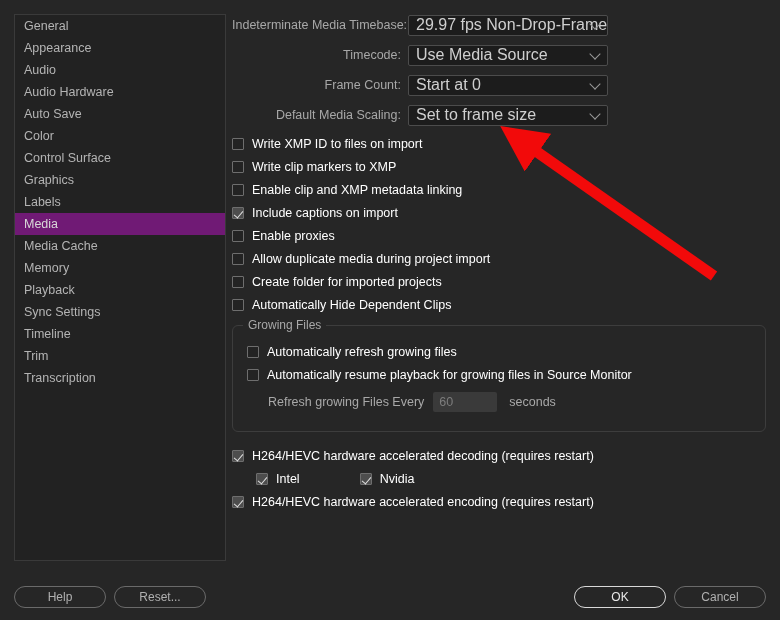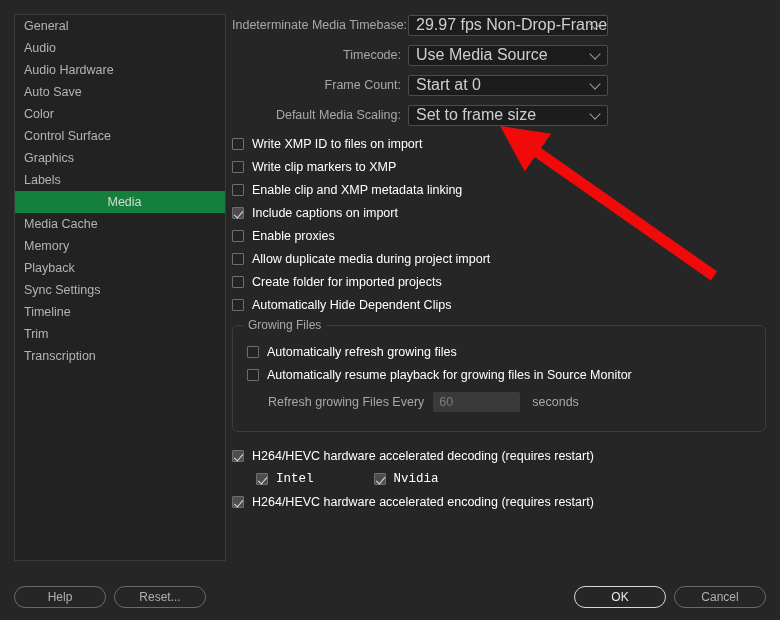--- a/index.html
+++ b/index.html
@@ -27,23 +27,22 @@
   .side-item {
     height: 22px;
     line-height: 22px;
     padding-left: 9px;
     font-size: 12.5px;
     color: #b4b4b4;
     white-space: nowrap;
     user-select: none;
   }
   .side-item.selected {
-    background: #15803d;
+    background: #701a75;
     color: #d8d8d8;
-    text-align: center;
   }
 
   
   .pane {
     position: absolute;
     left: 232px; top: 14px;
     width: 534px; height: 547px;
   }
 
   
@@ -141,39 +140,39 @@
   .num-row {
     display: flex;
     align-items: center;
     height: 21px;
     margin-top: 6px;
     margin-left: 21px;
     font-size: 12.5px;
     color: #a8a8a8;
   }
   .num-input {
-    width: 87px; height: 20px;
+    width: 64px; height: 20px;
     background: #3a3a3a;
     border: none;
     border-radius: 2px;
     margin: 0 12px 0 9px;
     font-size: 12.5px;
     color: #7d7d7d;
     font-family: "Liberation Sans", sans-serif;
     padding-left: 6px;
   }
 
   .indent-sub {
     display: flex;
     align-items: center;
     margin-left: 24px;
     height: 20px;
     margin-bottom: 3px;
   }
-  .indent-sub .cb-row { margin-bottom: 0; font-family: Liberation Mono, monospace; }
+  .indent-sub .cb-row { margin-bottom: 0; }
   .gap-nvidia { width: 60px; }
 
   .hw-block { margin-top: 14px; }
 
   
   .btnbar {
     position: absolute;
     left: 0; bottom: 0;
     width: 780px; height: 46px;
   }
@@ -208,20 +207,21 @@
     pointer-events: none;
   }
 </style>
 </head>
 <body>
 
 <div id="root">
 
   <div class="sidebar" id="sidebar">
       <div class="side-item"><span>General</span></div>
+      <div class="side-item"><span>Appearance</span></div>
       <div class="side-item"><span>Audio</span></div>
       <div class="side-item"><span>Audio Hardware</span></div>
       <div class="side-item"><span>Auto Save</span></div>
       <div class="side-item"><span>Color</span></div>
       <div class="side-item"><span>Control Surface</span></div>
       <div class="side-item"><span>Graphics</span></div>
       <div class="side-item"><span>Labels</span></div>
       <div class="side-item selected"><span>Media</span></div>
       <div class="side-item"><span>Media Cache</span></div>
       <div class="side-item"><span>Memory</span></div>

